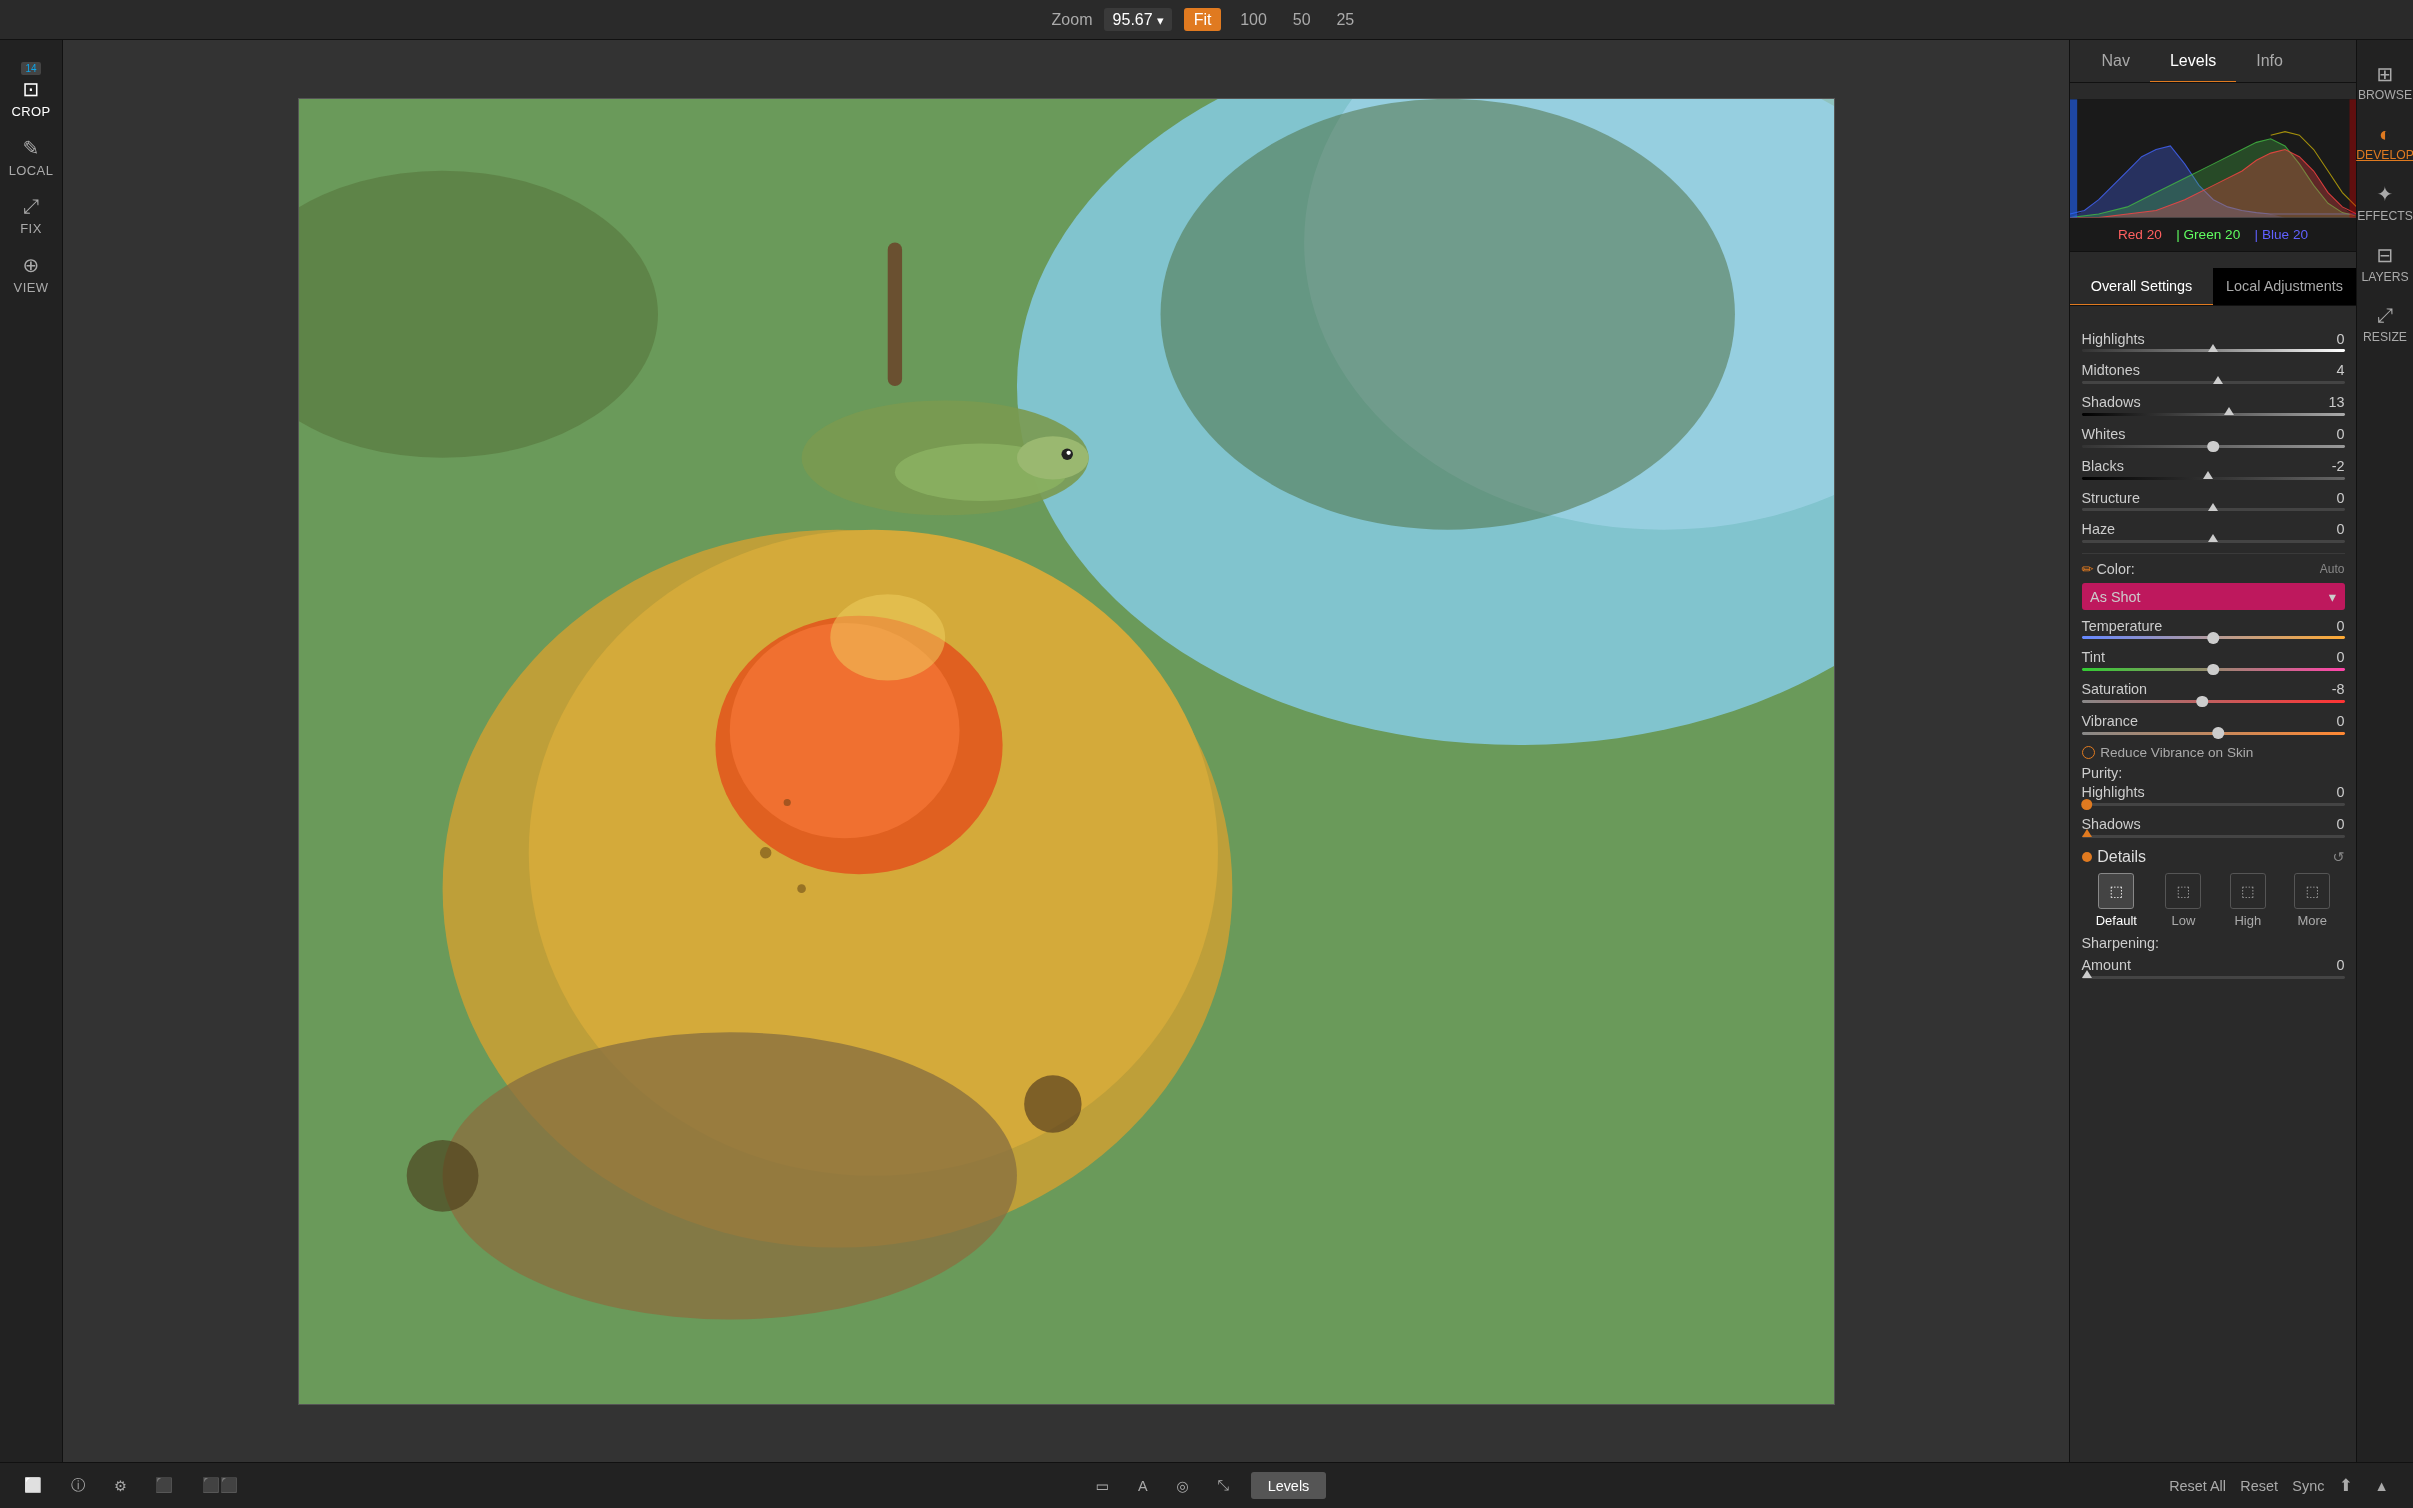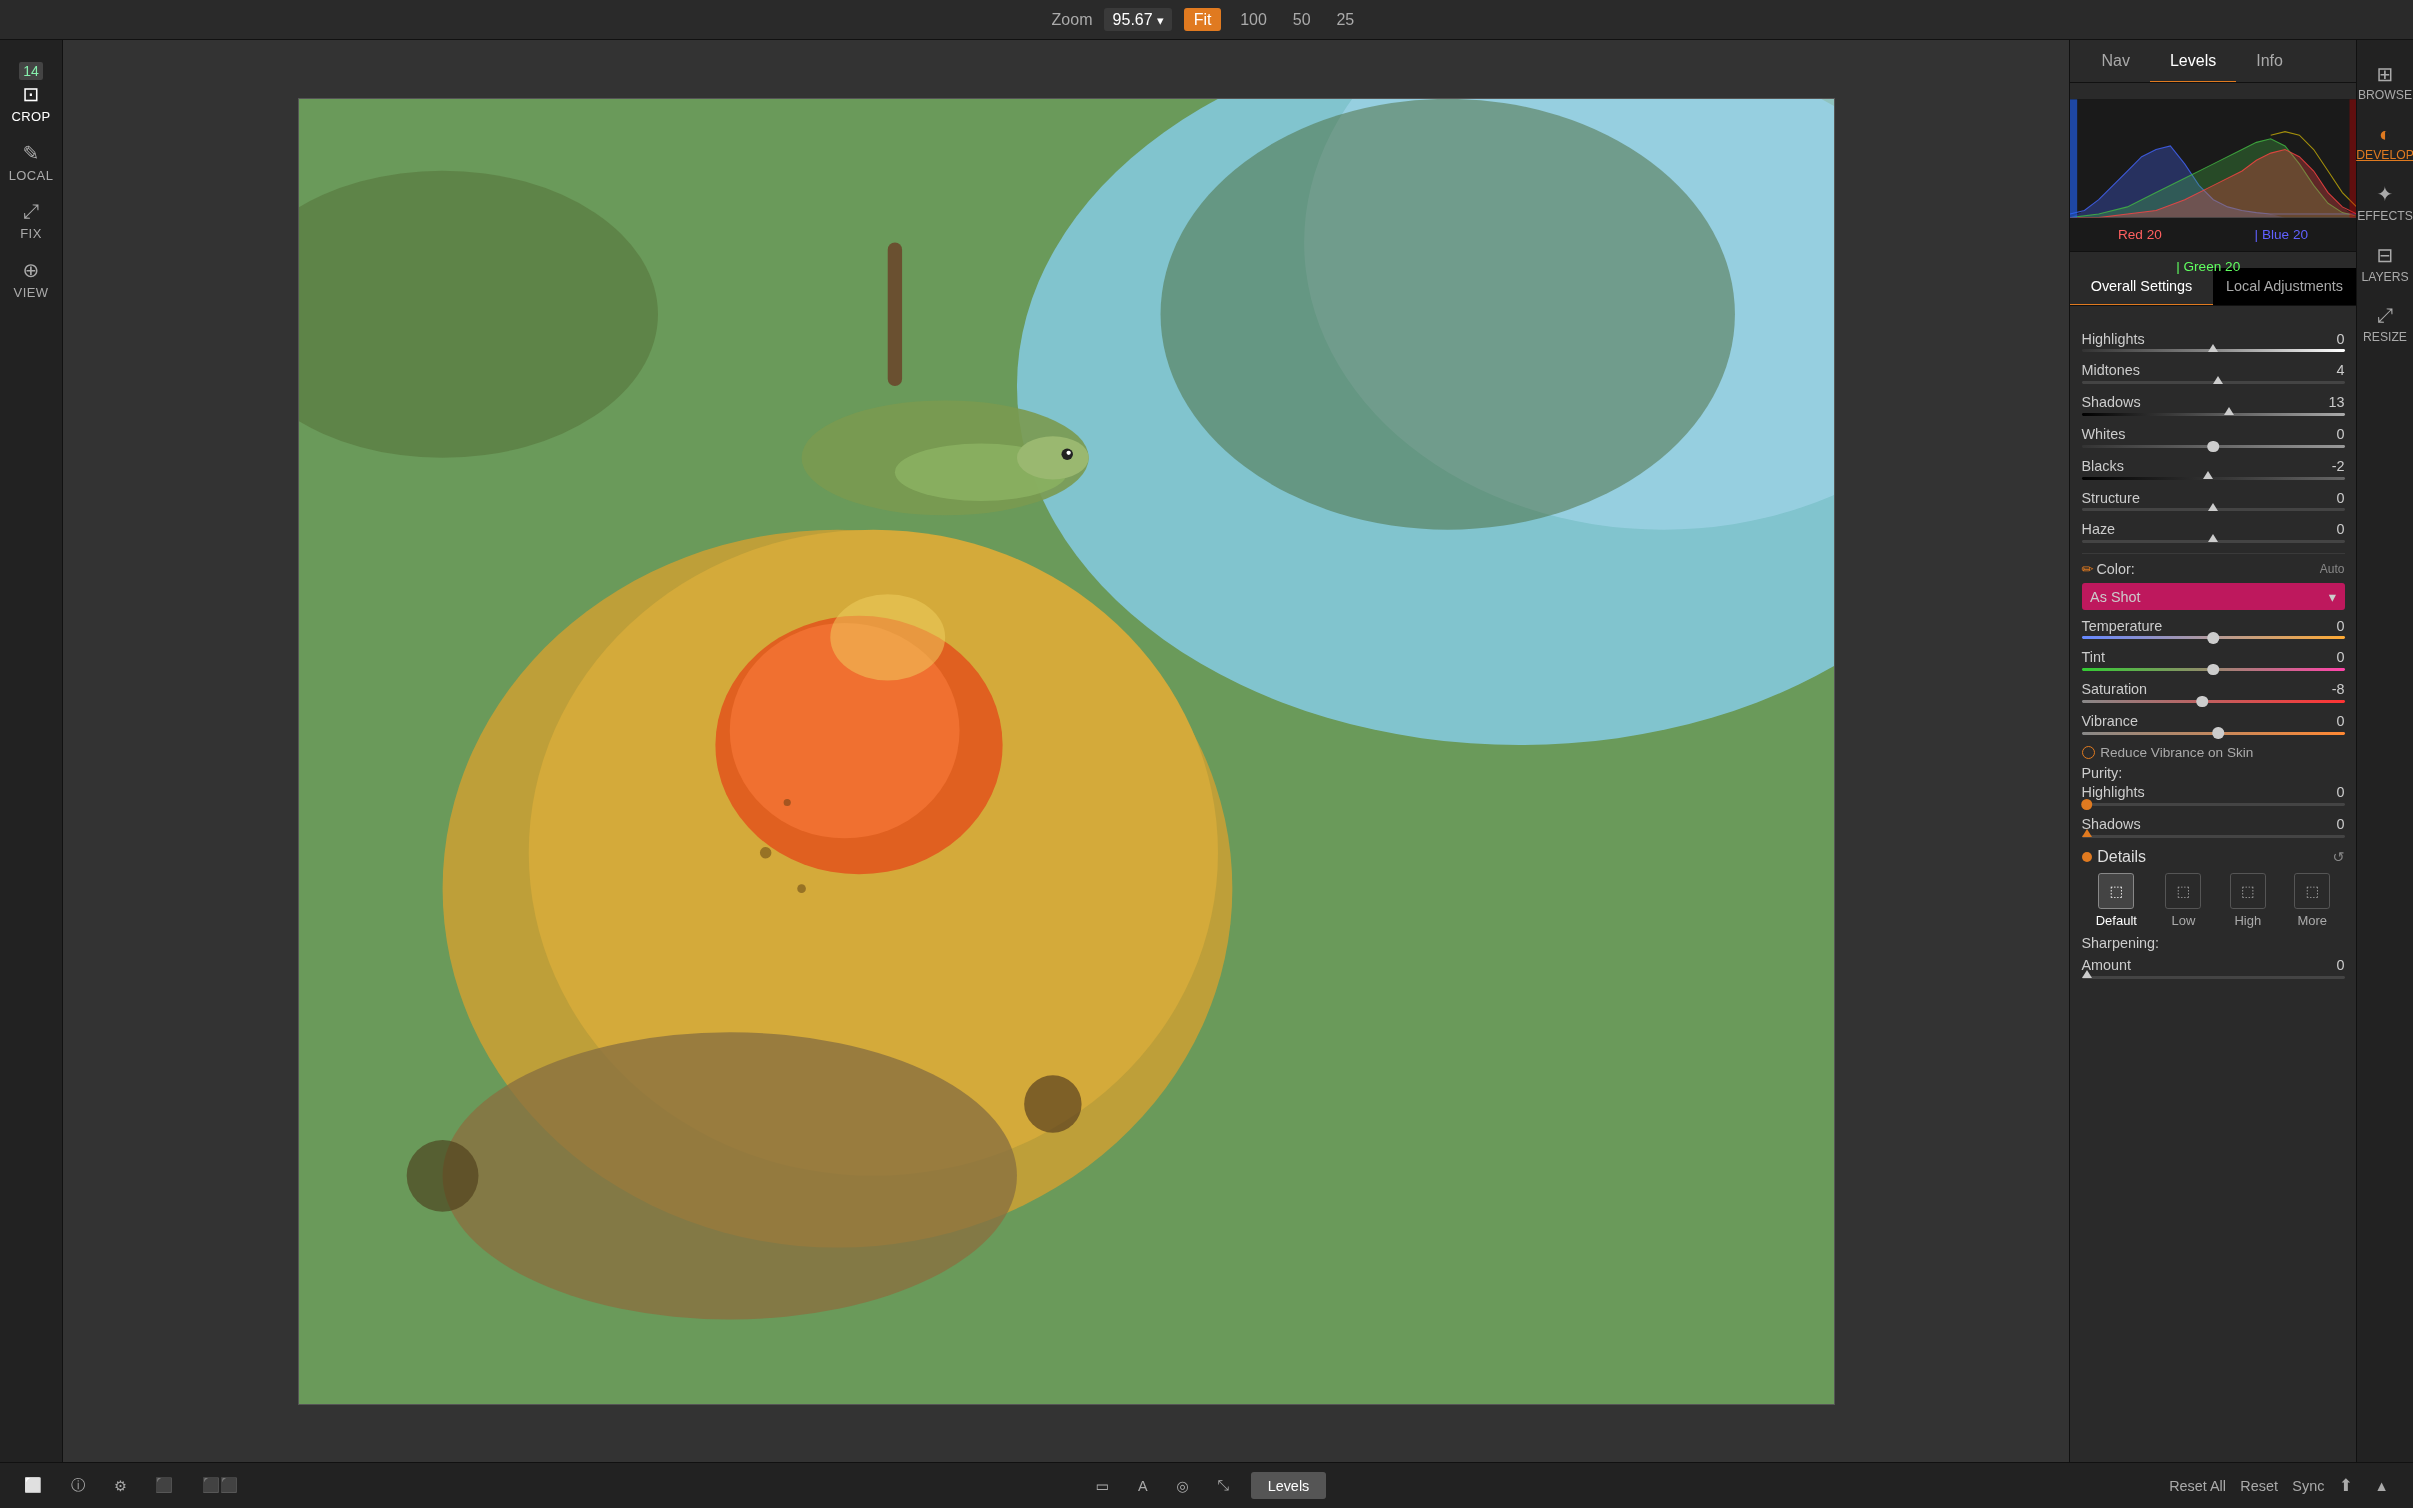--- a/index.html
+++ b/index.html
@@ -46,21 +46,21 @@
       align-items: center;
       padding: 7.2px 4.3px;
       cursor: pointer;
       border-radius: 4.3px;
       width: 57px;
       color: #aaa;
     }
     .tool-item.active { color: #fff; }
     .tool-item .tool-icon { font-size: 20px; margin-bottom: 2.9px; }
     .tool-item .tool-label { font-size: 13px; text-transform: uppercase; letter-spacing: 0.4px; }
-    .tool-number { background: #444; color: #86efac; font-size: 14px; padding: 1.4px 4.3px; border-radius: 2.2px; margin-bottom: 1.4px; }
+    .tool-number { background: #444; color: #0ea5e9; font-size: 10px; padding: 1.4px 4.3px; border-radius: 2.2px; margin-bottom: 1.4px; }
 
     
     #canvas-area {
       flex: 1;
       background: #333;
       display: flex;
       align-items: center;
       justify-content: center;
       overflow: hidden;
       position: relative;
@@ -131,21 +131,21 @@
       border-bottom: 0.7px solid #111;
     }
     .histogram-values {
       display: flex;
       justify-content: center;
       gap: 14.4px;
       padding: 4.3px;
       font-size: 13.6px;
     }
     .hist-red { color: #ff6060; }
-    .hist-green { color: #60ff60; margin-top: 32px; }
+    .hist-green { color: #60ff60; }
     .hist-blue { color: #6060ff; }
 
     
     #settings-tabs {
       display: flex;
       background: #000000;
       border-bottom: 0.7px solid #111;
     }
     .settings-tab {
       flex: 1;

